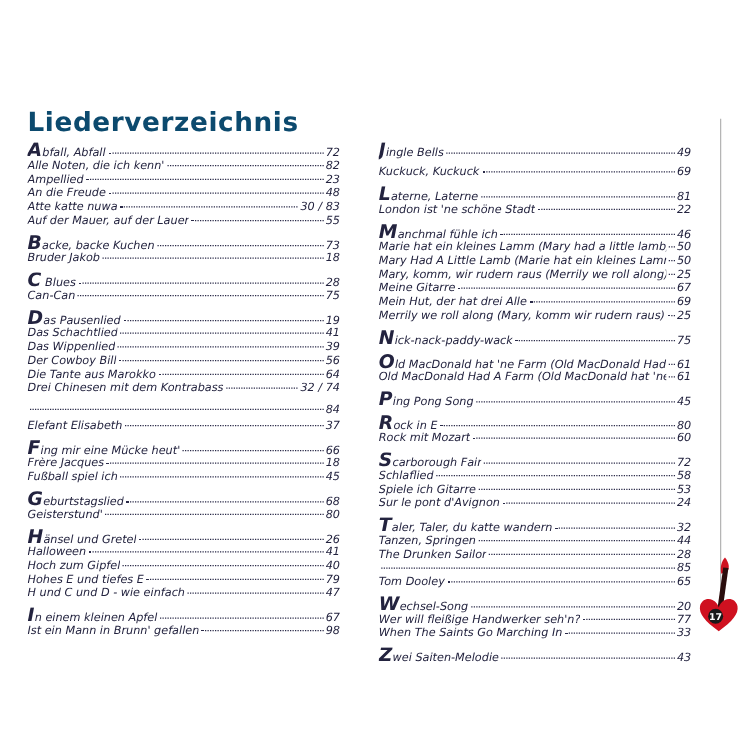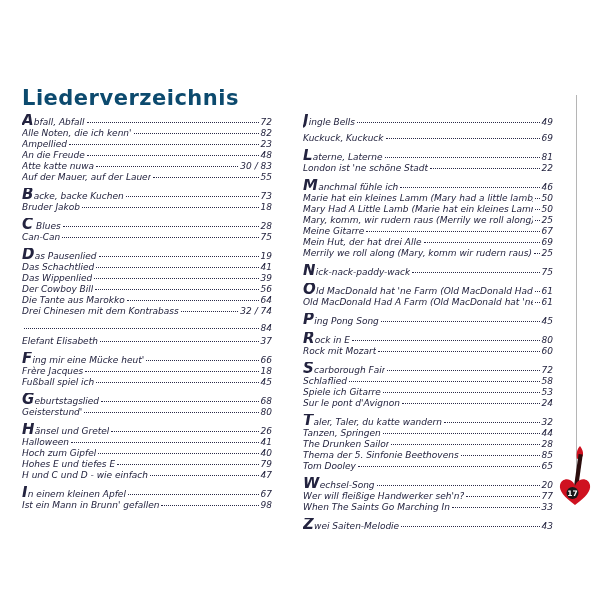--- a/index.html
+++ b/index.html
@@ -361,21 +361,20 @@
             <span class="t">Tanzen, Springen</span>
             <span class="leader"></span>
             <span class="p">44</span>
           </div>
           <div class="row">
             <span class="t">The Drunken Sailor</span>
             <span class="leader"></span>
             <span class="p">28</span>
           </div>
           <div class="row">
-            <span class="t">Thema der 5. Sinfonie Beethovens</span>
             <span class="leader"></span>
             <span class="p">85</span>
           </div>
           <div class="row">
             <span class="t">Tom Dooley</span>
             <span class="leader"></span>
             <span class="p">65</span>
           </div>
         </div>
         <div class="section">

